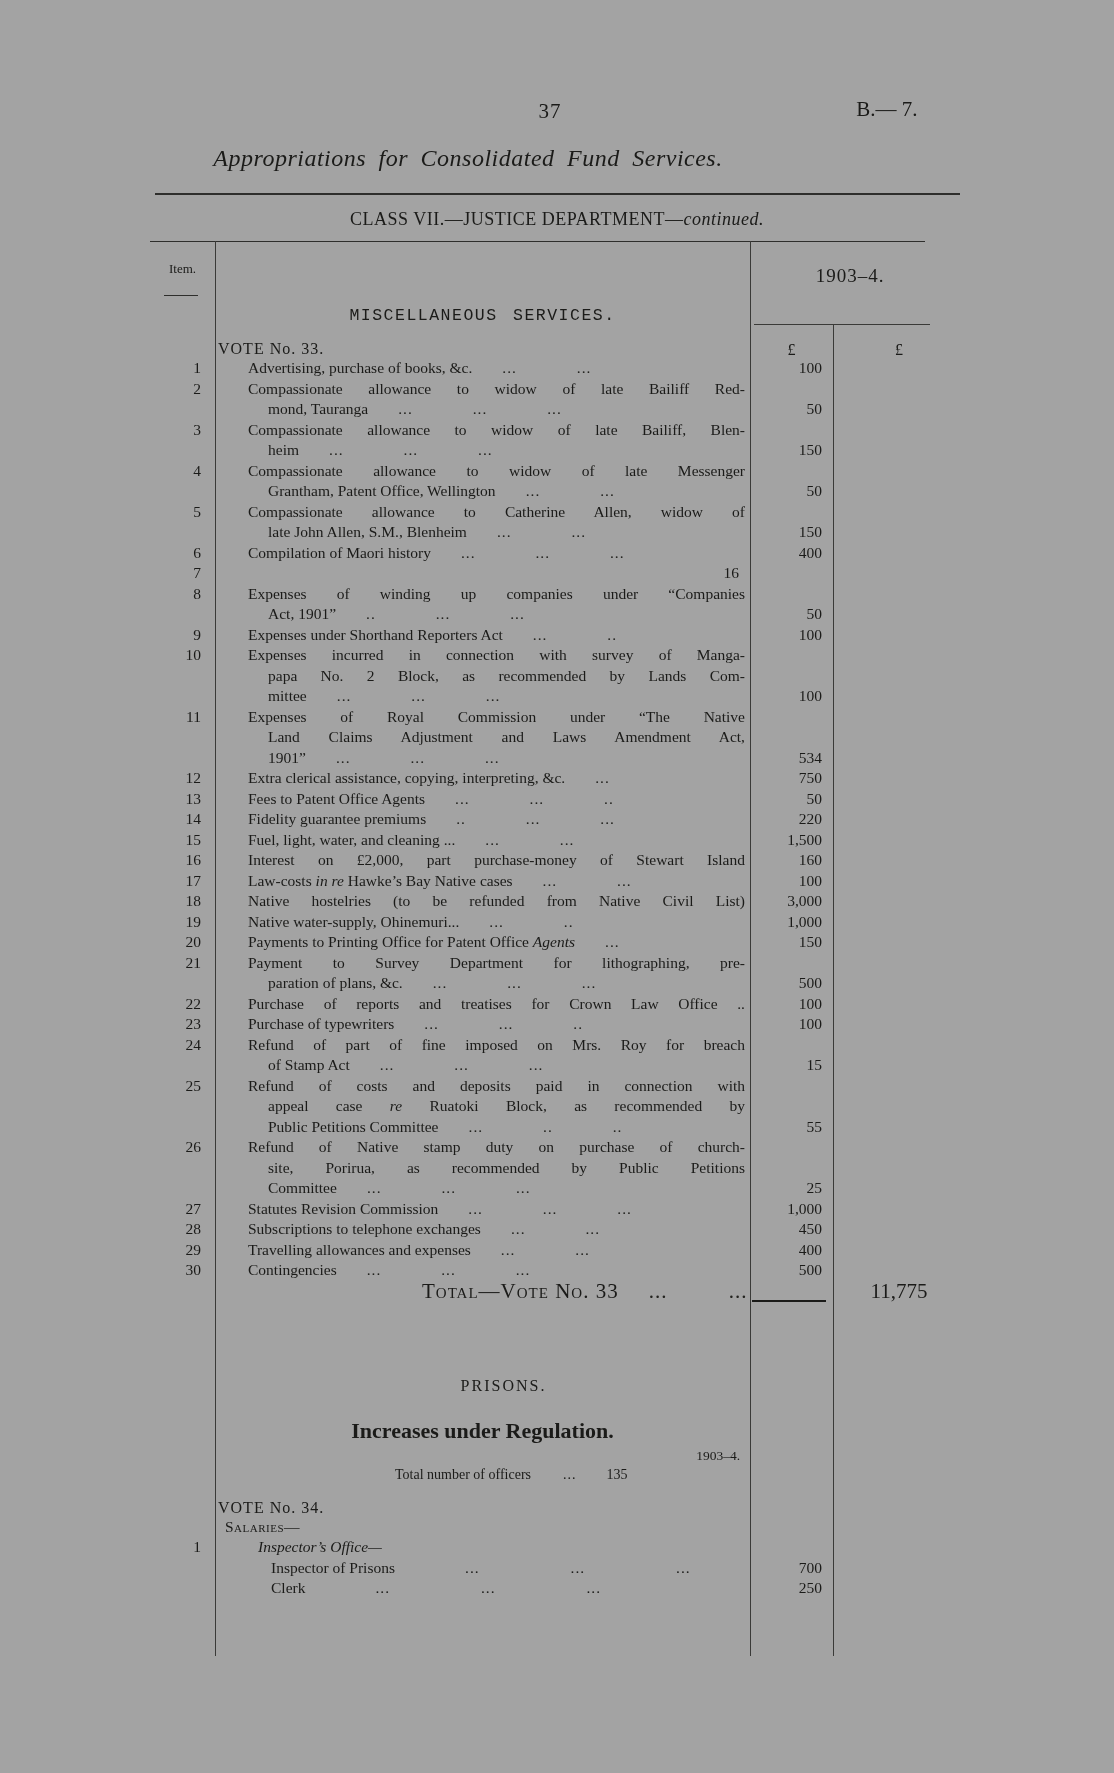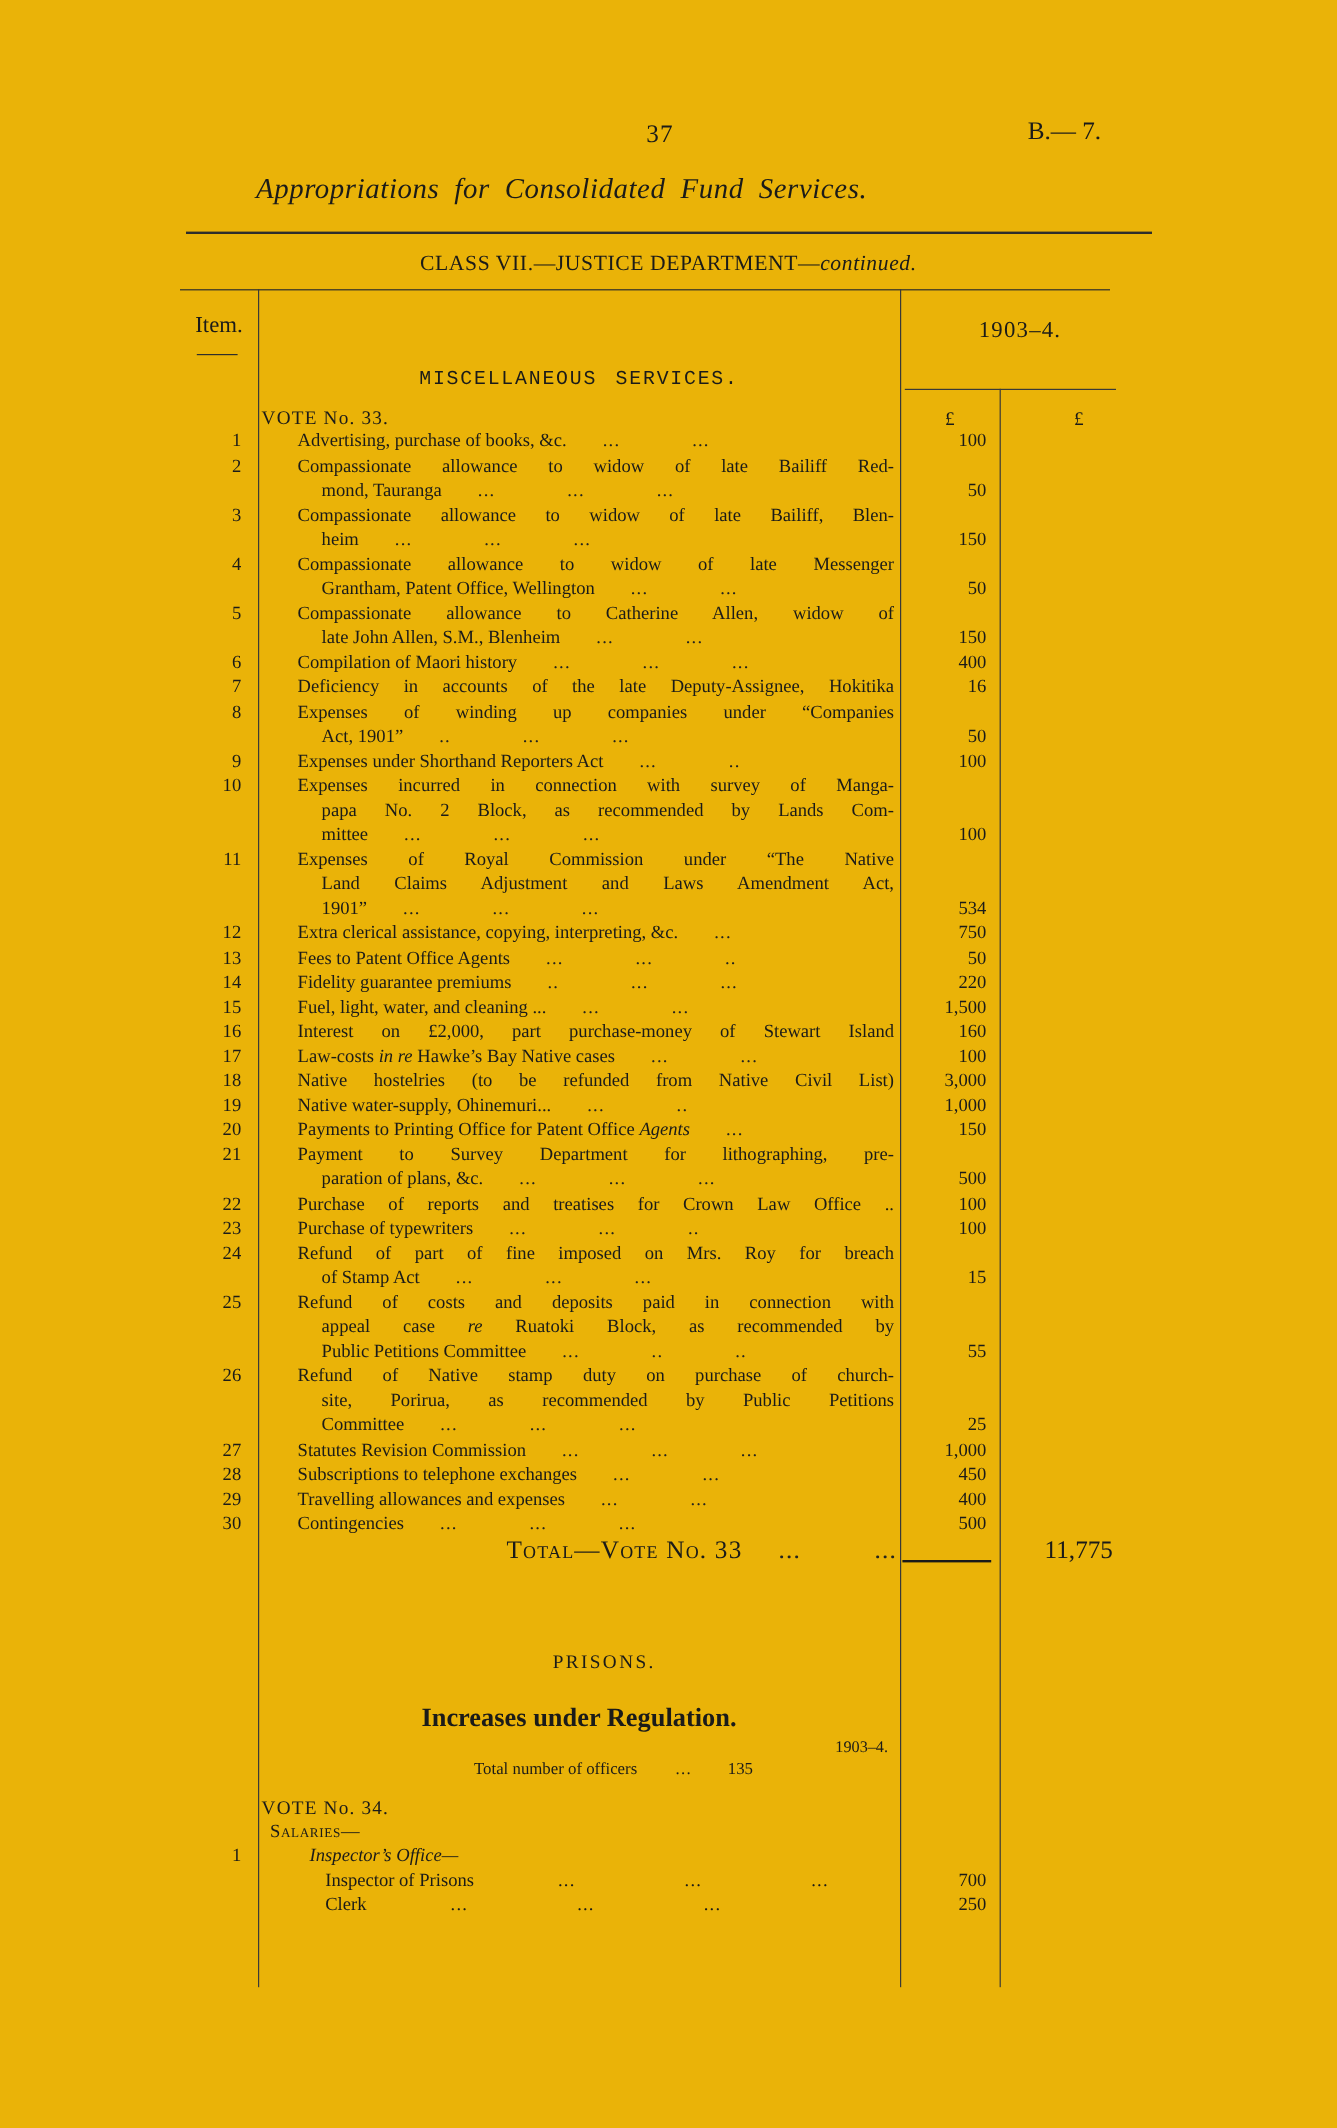--- a/index.html
+++ b/index.html
@@ -1,18 +1,18 @@
 <!DOCTYPE html>
 <html><head>
 <meta charset="utf-8">
 <style>
   html,body{margin:0;padding:0;background:#eceae6;}
   .page{
     position:relative; width:1114px; height:1773px; margin:0 auto;
-    background:#eab308; color:#1b1b19;
+    background:#a3a3a3; color:#1b1b19;
     font-family:"Liberation Serif","DejaVu Serif",serif;
     overflow:hidden;
   }
   .it{font-style:italic;}
   .sc{font-variant:small-caps; letter-spacing:.5px;}
 
   
   .page-num{position:absolute; top:99px; left:520px; width:60px; text-align:center;
             font-size:21px; letter-spacing:1px;}
   .doc-ref{position:absolute; top:97px; left:837px; width:100px; text-align:center; font-size:21px;}
@@ -23,21 +23,21 @@
   .class-head{position:absolute; top:209px; left:0; width:1114px; text-align:center;
               font-size:18px; letter-spacing:.5px;}
 
   
   .table{position:absolute; left:150px; top:241px; width:815px; height:1460px;}
   .topline{position:absolute; top:0; left:0; width:775px; border-top:1.6px solid #2e2e2c;}
   .vr{position:absolute; width:1.3px; background:#3a3a38;}
   .vr-item{left:65px; top:0; height:1415px;}
   .vr-main{left:600px; top:0; height:1415px;}
   .vr-amt{left:683px; top:83px; height:1332px;}
-  .item-label{position:absolute; top:20px; left:0; width:65px; text-align:center; font-size:19px;}
+  .item-label{position:absolute; top:20px; left:0; width:65px; text-align:center; font-size:13px;}
   .item-dash{position:absolute; top:54px; left:14px; width:34px; border-top:1.2px solid #2e2e2c;}
   .year-head{position:absolute; top:24px; left:600px; width:200px; text-align:center;
              font-size:19px; letter-spacing:1px;}
   .year-subrule{position:absolute; top:83px; left:604px; width:176px; border-top:1.2px solid #3a3a38;}
   .cur1{position:absolute; top:100px; left:600px; width:83px; text-align:center; font-size:16px;}
   .cur2{position:absolute; top:100px; left:683px; width:132px; text-align:center; font-size:16px;}
 
   
   .content{position:absolute; top:0; left:0; width:815px;}
   .h-misc{margin-top:65px; margin-left:65px; width:535px; text-align:center;
@@ -144,23 +144,20 @@
         <div class="row">
           <div class="c-no">6</div>
           <div class="c-desc">
             <div class="ln"><span>Compilation of Maori history</span><span class="dots">... ... ...</span></div>
           </div>
           <div class="c-a1">400</div>
           <div class="c-a2"></div>
         </div>
         <div class="row">
           <div class="c-no">7</div>
-          <div class="c-desc">
-            <div class="ln fill"><span>Deficiency in accounts of the late Deputy-Assignee, Hokitika</span></div>
-          </div>
           <div class="c-a1">16</div>
           <div class="c-a2"></div>
         </div>
         <div class="row">
           <div class="c-no">8</div>
           <div class="c-desc">
             <div class="ln fill"><span>Expenses of winding up companies under “Companies</span></div>
             <div class="ln cont"><span>Act, 1901”</span><span class="dots">.. ... ...</span></div>
           </div>
           <div class="c-a1">50</div>

